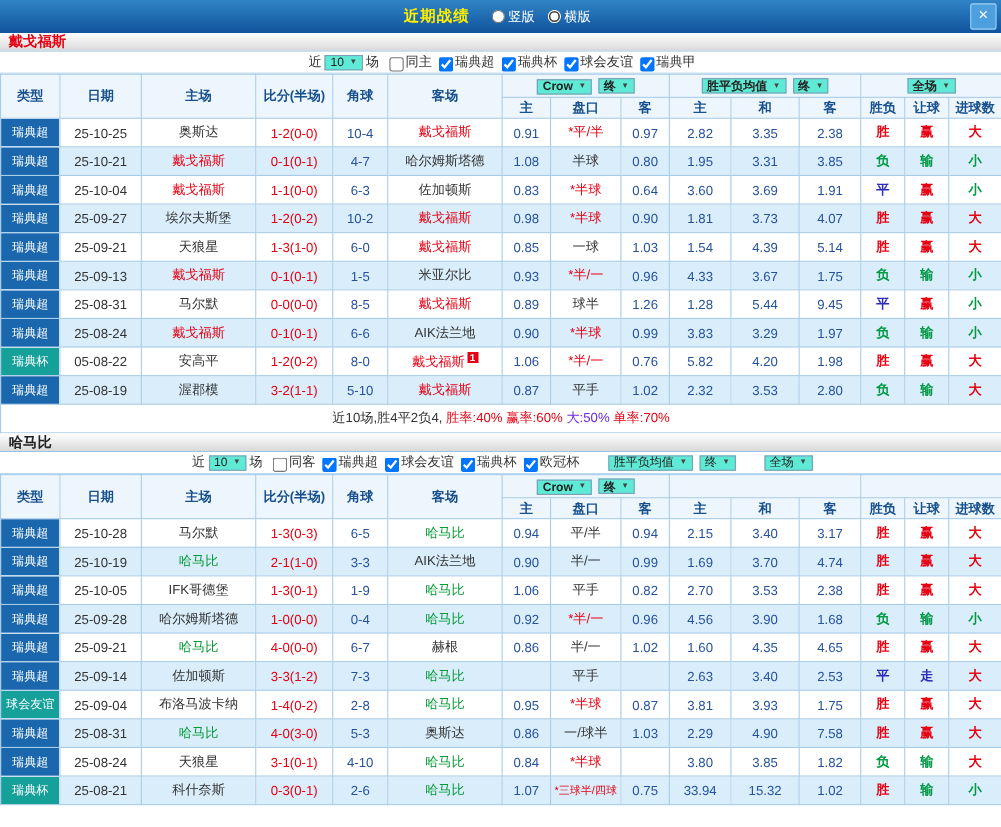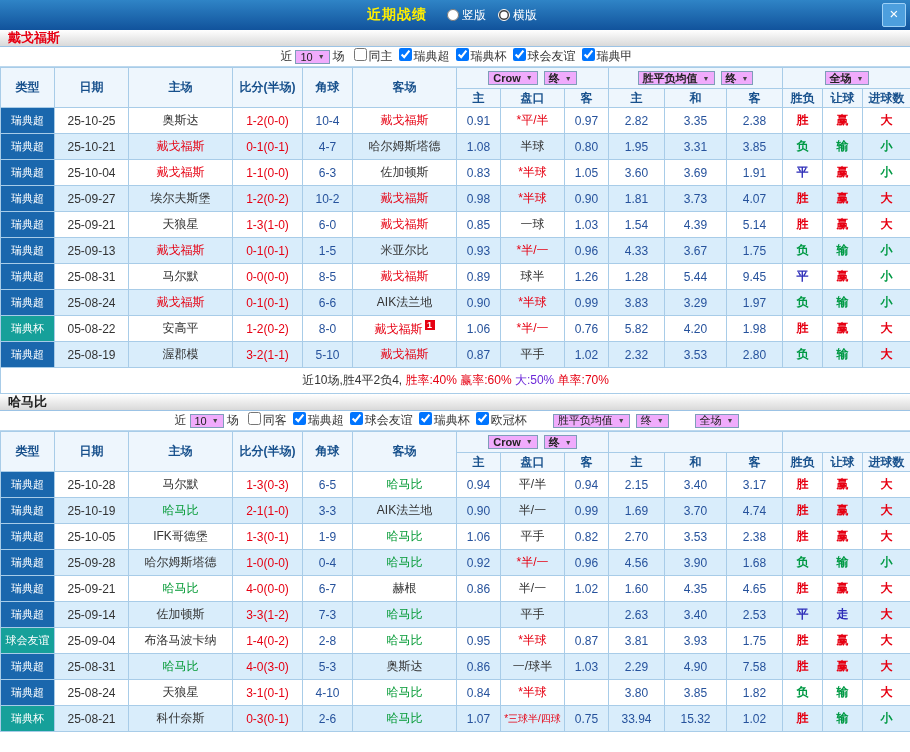--- a/index.html
+++ b/index.html
@@ -17,23 +17,23 @@
     text-align:center; cursor:pointer; border-radius:2px; }
 
   
   .section-header { height:17px; background:linear-gradient(#ffffff,#d9d9d9);
     border-bottom:1px solid #9cc3e5; display:flex; align-items:center; padding-left:8px; }
   .team-name { font-weight:bold; font-size:13px; }
 
   .filter-bar { height:20px; background:#fff; border-bottom:1px solid #bcd8ee;
     display:flex; align-items:center; justify-content:center; font-size:12px; }
   .flabel { margin:0 3px; }
-  .cb-label { display:inline-flex; align-items:flex-start; gap:2px; margin-left:6px; cursor:pointer; }
+  .cb-label { display:inline-flex; align-items:flex-end; gap:2px; margin-left:6px; cursor:pointer; }
   .cb-label input { width:13px; height:13px; margin:0; }
-  .dropdown { display:inline-flex; align-items:center; gap:5px; background:#f0abfc;
+  .dropdown { display:inline-flex; align-items:center; gap:5px; background:#5eead4;
     border:1px solid #7f9db9; height:14px; padding:0 4px; font-size:11px; color:#222; cursor:default; }
   .dropdown .arrow { font-size:7px; color:#444; }
   .dd-group { margin-left:26px; display:inline-flex; gap:6px; }
 
   
   table.grid { width:910px; table-layout:fixed; border-collapse:collapse; }
   .grid th, .grid td { border:1px solid #a8cce8; text-align:center; overflow:hidden;
     white-space:nowrap; font-size:12px; vertical-align:middle; }
   .grid thead th { background:#eef6fd; color:#17508c; font-weight:bold; height:19px; font-size:12px; }
   .grid thead th.th-group { height:21px; }
@@ -192,21 +192,21 @@
           </tr>
           <tr>
             <td class="type-cell" style="background: rgb(26, 103, 173);">瑞典超</td>
             <td class="date-cell">25-10-04</td>
             <td class="team-cell" style="color: rgb(230, 0, 18);">戴戈福斯</td>
             <td class="score-cell">1-1(0-0)</td>
             <td class="num-cell">6-3</td>
             <td class="team-cell"><span>佐加顿斯</span></td>
             <td class="num-cell">0.83</td>
             <td class="handicap-cell" style="color: rgb(230, 0, 18);">*半球</td>
-            <td class="num-cell">1.05</td>
+            <td class="num-cell">0.64</td>
             <td class="num-cell">3.60</td>
             <td class="num-cell">3.69</td>
             <td class="num-cell">1.91</td>
             <td class="res-cell" style="color: rgb(45, 45, 184);">平</td>
             <td class="res-cell" style="color: rgb(230, 0, 18);">赢</td>
             <td class="res-cell" style="color: rgb(0, 153, 68);">小</td>
           </tr>
           <tr>
             <td class="type-cell" style="background: rgb(26, 103, 173);">瑞典超</td>
             <td class="date-cell">25-09-27</td>

